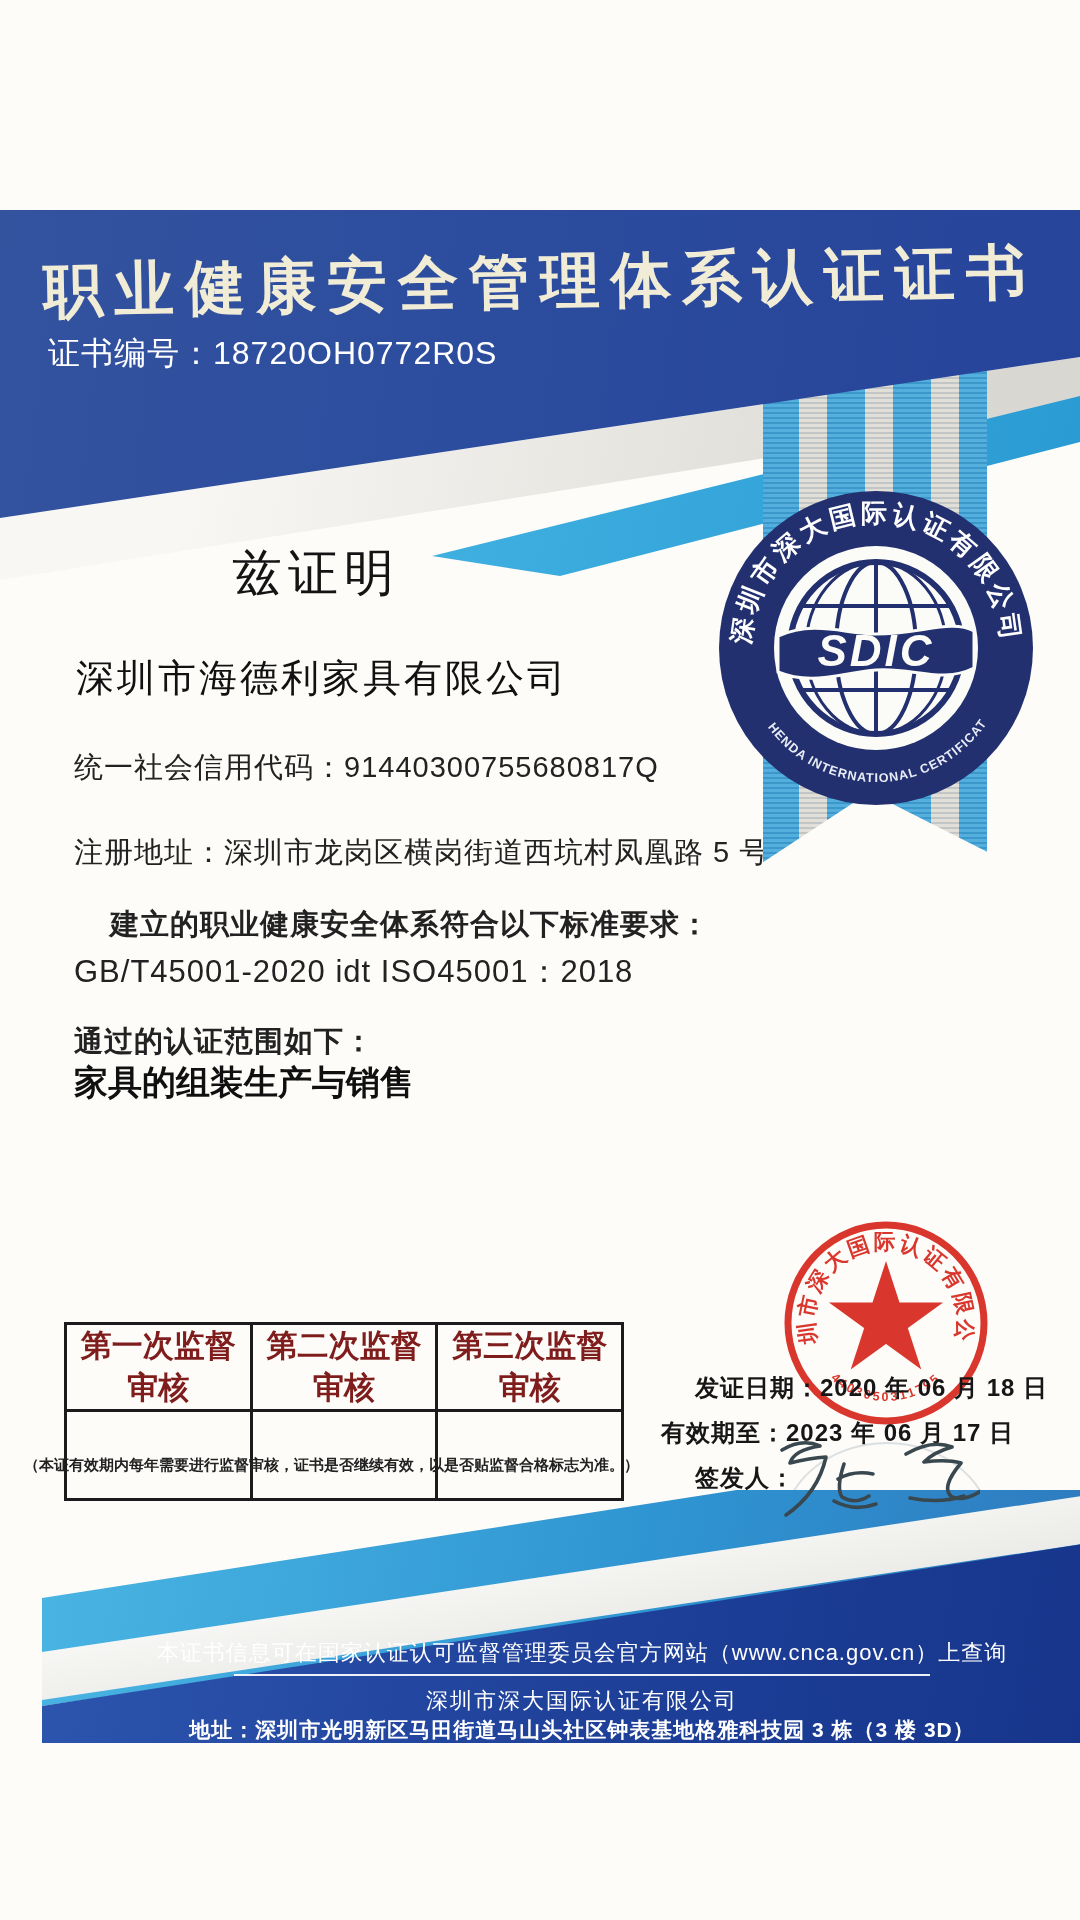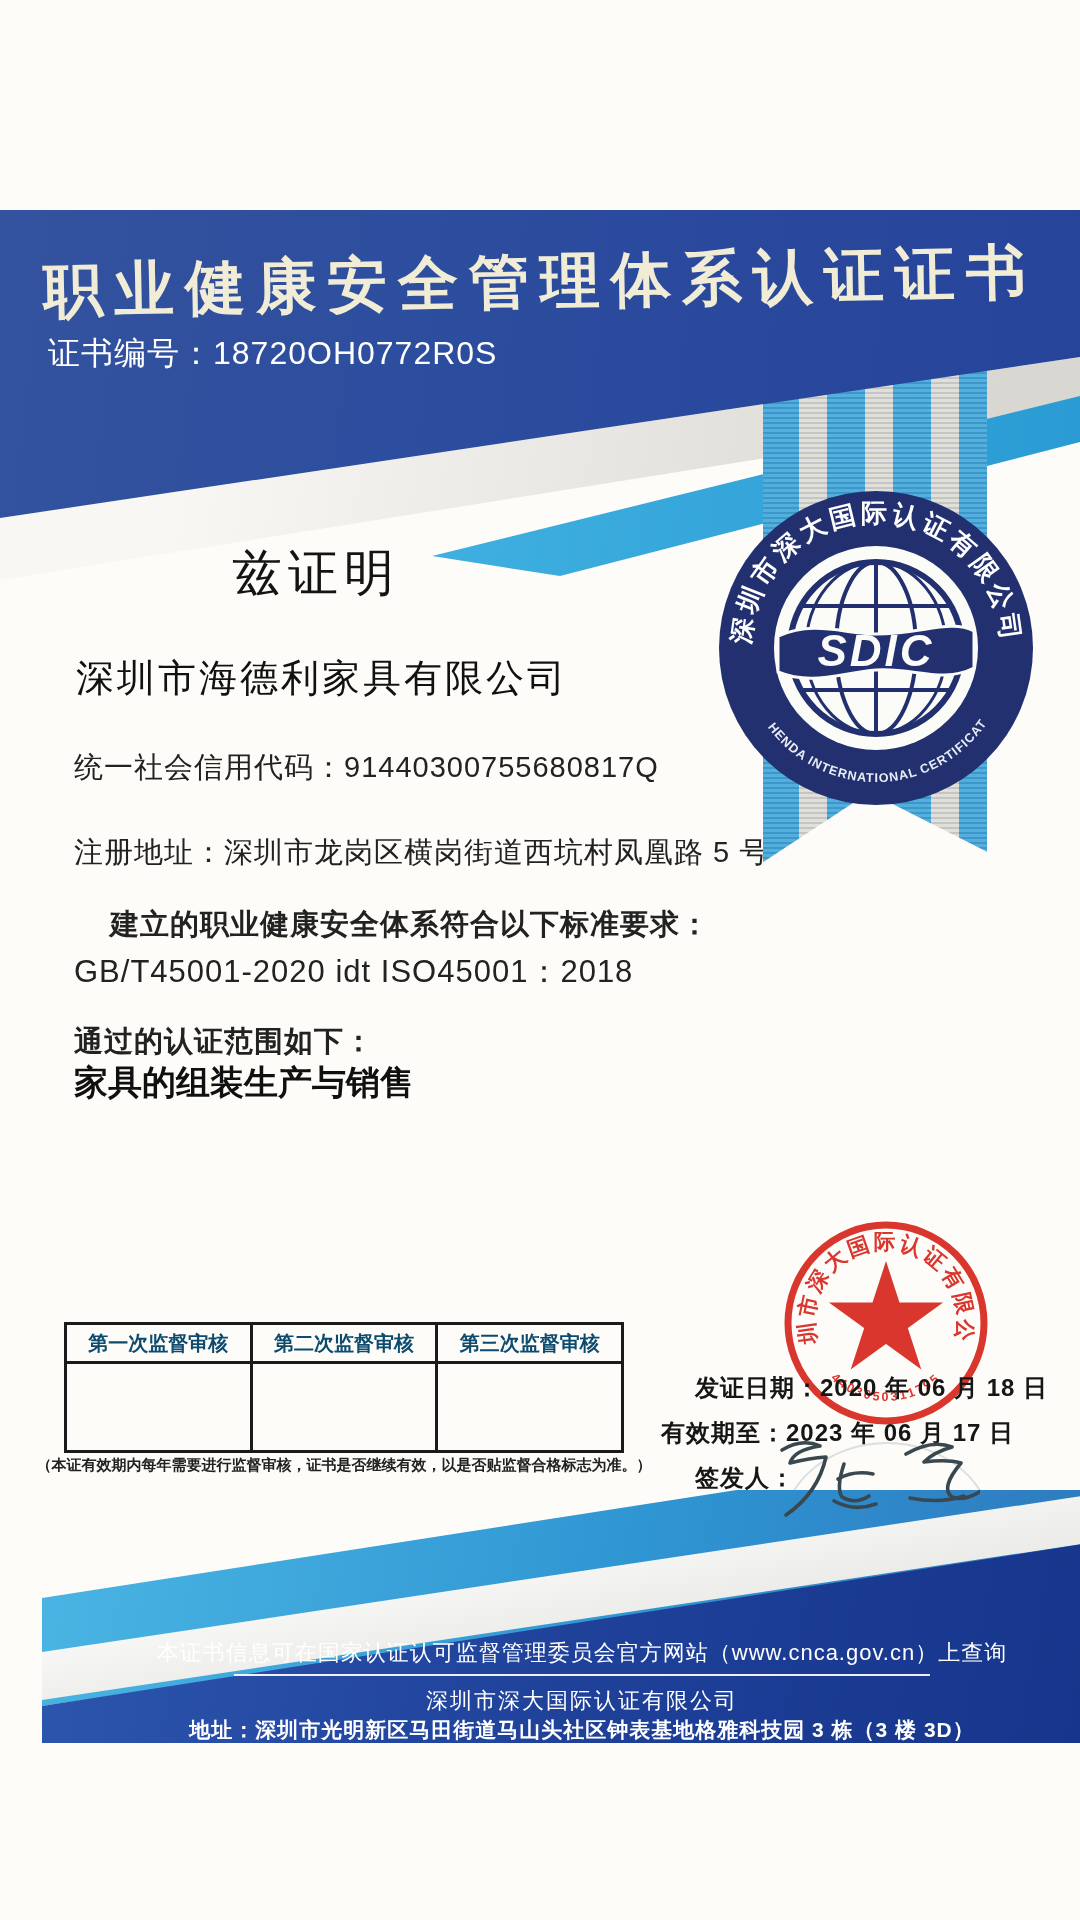--- a/index.html
+++ b/index.html
@@ -45,24 +45,24 @@
   .t-line{font-size:29px;letter-spacing:1px;font-weight:500;color:#222;}
   .t-credit{left:74px;top:748px;}
   .t-address{left:74px;top:833px;}
   .t-stdintro{left:74px;top:905px;font-weight:700;margin-left:36px;}
   .t-standard{left:74px;top:951px;font-size:31px;font-weight:500;}
   .t-scopeintro{left:74px;top:1022px;font-weight:700;}
   .t-scope{left:74px;top:1060px;font-size:34px;font-weight:700;color:#101010;}
 
   
   .audit{left:64px;top:1322px;width:560px;border-collapse:collapse;z-index:2;}
-  .audit th{border:3px solid #1b1b1b;height:36px;font-size:20px;font-weight:700;
-    text-align:center;vertical-align:middle;color:#0c4a6e;background:#fdfcf9;padding:0;width:33.33%;}
+  .audit th{border:3px solid #1b1b1b;height:36px;font-size:31px;font-weight:700;
+    text-align:center;vertical-align:middle;color:#7f1d1d;background:#fdfcf9;padding:0;width:33.33%;}
   .audit td{border:3px solid #1b1b1b;height:86px;background:#fdfcf9;padding:0;}
-  .audit-note{left:24px;top:1456px;width:640px;text-align:center;font-size:15px;
+  .audit-note{left:24px;top:1456px;width:640px;text-align:left;font-size:15px;
     font-weight:600;color:#222;white-space:nowrap;z-index:2;}
 
   
   .seal{left:781px;top:1218px;width:210px;height:210px;z-index:2;opacity:.92;mix-blend-mode:multiply;}
   .date-row{font-size:24px;font-weight:700;color:#161616;letter-spacing:1px;z-index:3;}
   .d1{left:695px;top:1372px;}
   .d2{left:661px;top:1417px;text-align:center;}
   .d3{left:695px;top:1462px;}
   .signature{left:760px;top:1420px;width:220px;height:100px;z-index:5;}
   .watermark{left:780px;top:1442px;width:210px;height:180px;border:2px solid rgba(135,148,160,.28);

